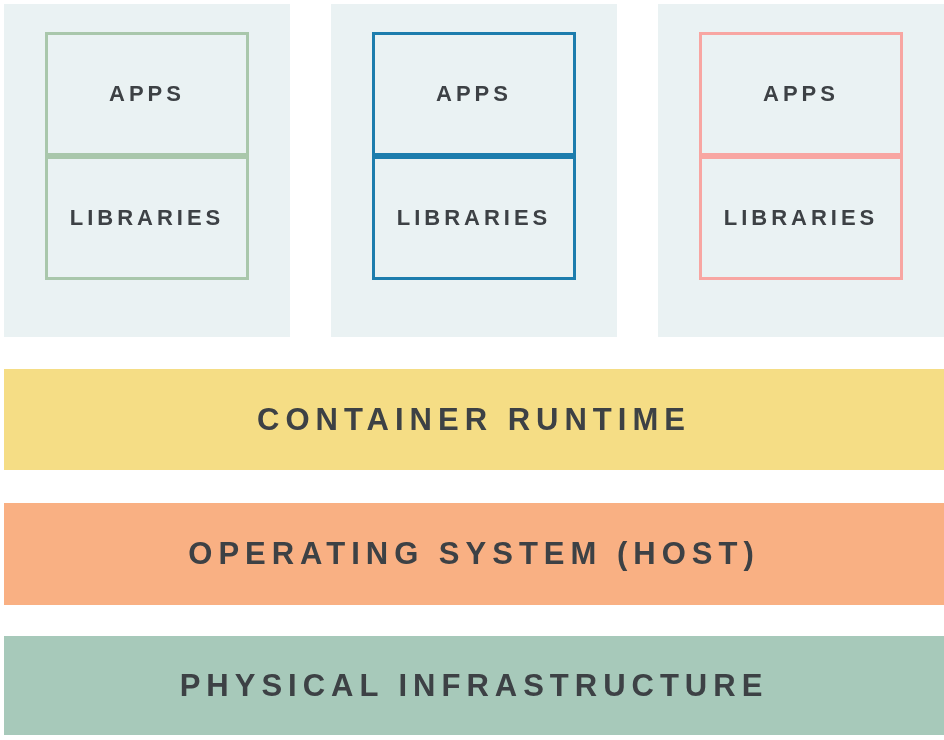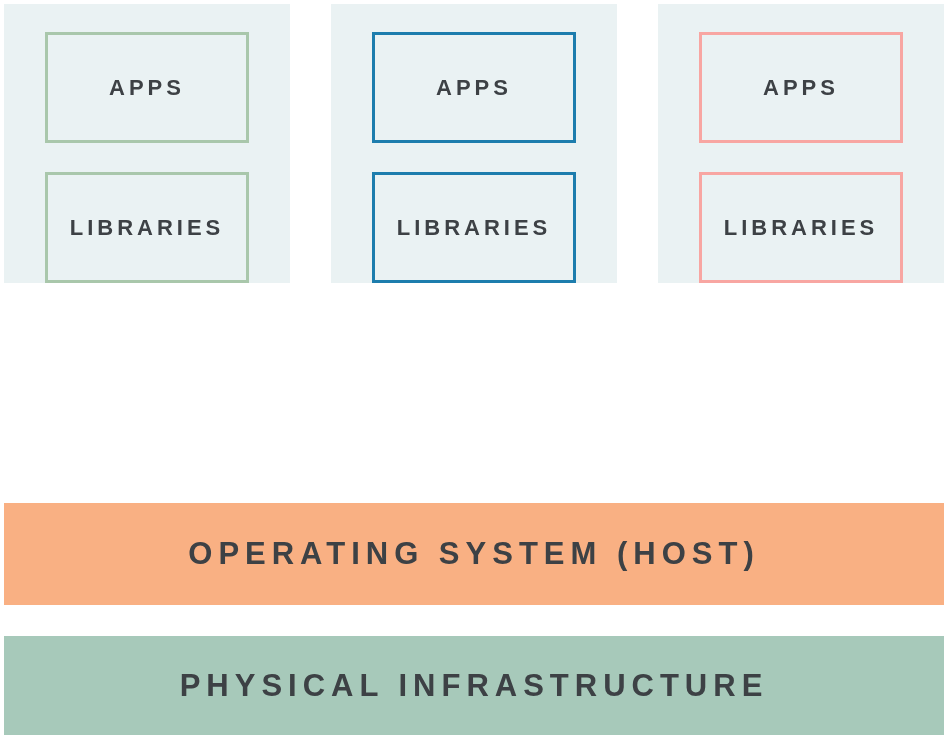--- a/index.html
+++ b/index.html
@@ -19,27 +19,26 @@
     position: absolute;
     top: 4px;
     left: 4px;
     width: 940px;
     height: 333px;
     display: flex;
     gap: 41px;
   }
   .panel {
     flex: 1 1 0;
-    height: 279px;
+    height: 333px;
     box-sizing: border-box;
     padding-top: 28px;
     display: flex;
     flex-direction: column;
     align-items: center;
-    gap: 29px;
   }
   .inner-box {
     width: 204px;
     height: 124px;
     box-sizing: border-box;
     border: 3px solid #999;
     display: flex;
     align-items: center;
     justify-content: center;
   }
@@ -96,20 +95,23 @@
       <div class="inner-box" style="border-color: rgb(248, 166, 162);">
         <span class="inner-box-label" style="color: rgb(61, 65, 69);">APPS</span>
       </div>
       <div class="inner-box" style="border-color: rgb(248, 166, 162);">
         <span class="inner-box-label" style="color: rgb(61, 65, 69);">LIBRARIES</span>
       </div>
     </div>
 
   </div>
 
+  <div class="layer-bar layer-runtime" style="background: rgb(245, 221, 133);">
+    <span class="layer-bar-label" style="color: rgb(61, 65, 69);">CONTAINER RUNTIME</span>
+  </div>
 
   <div class="layer-bar layer-infra" style="background: rgb(167, 201, 186);">
     <span class="layer-bar-label" style="color: rgb(61, 65, 69);">PHYSICAL INFRASTRUCTURE</span>
   </div>
 
   <div class="layer-bar layer-os" style="background: rgb(249, 176, 131);">
     <span class="layer-bar-label" style="color: rgb(61, 65, 69);">OPERATING SYSTEM (HOST)</span>
   </div>
 
 </div>

